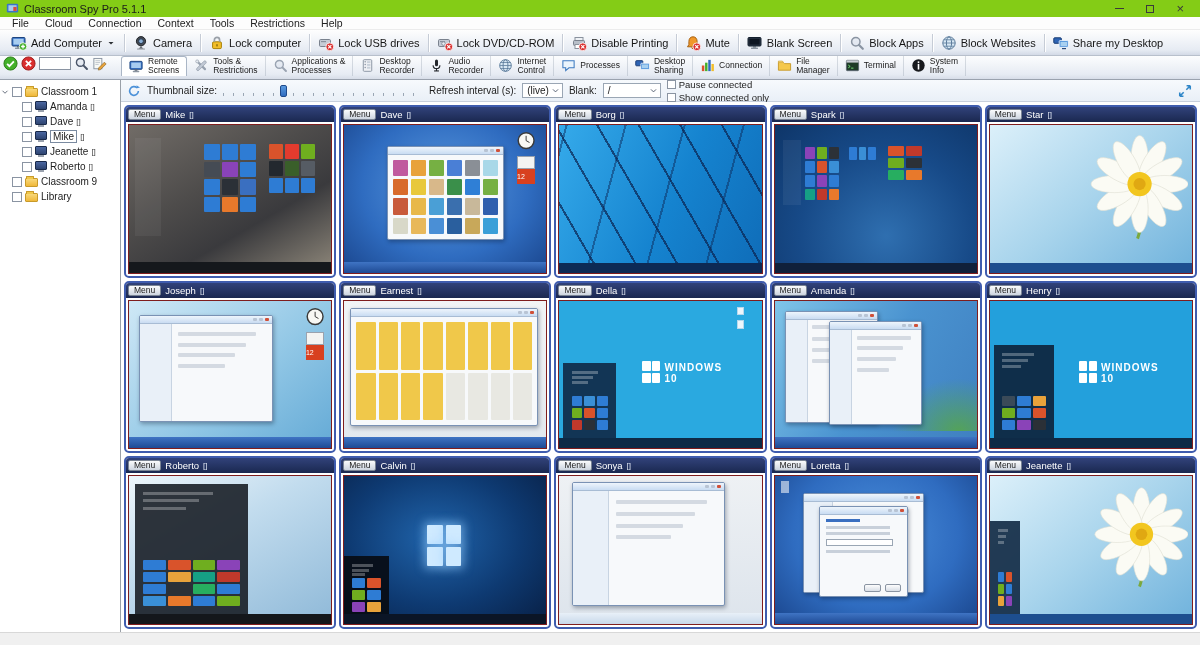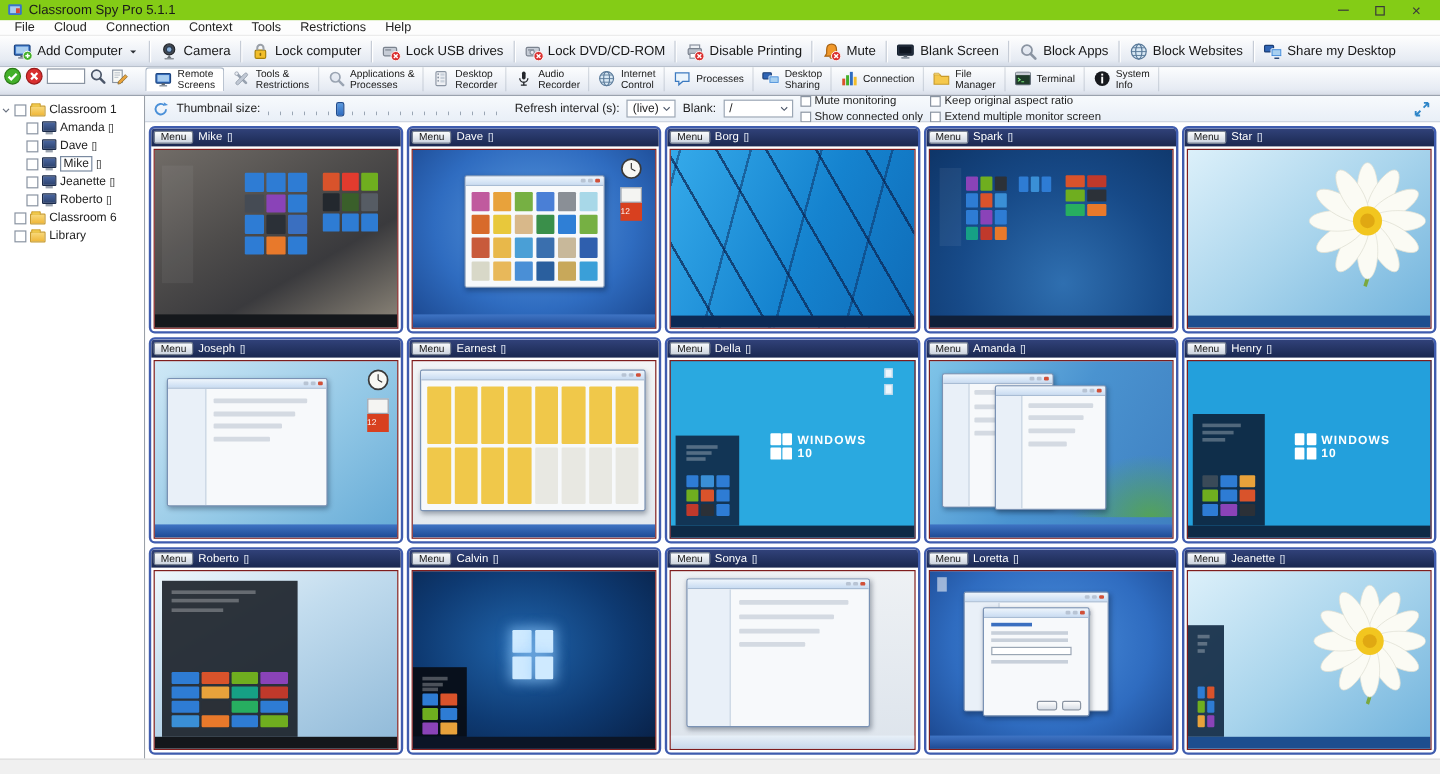--- a/index.html
+++ b/index.html
@@ -491,21 +491,21 @@
       <div class="tree-row" style="padding-left: 22px;">
         <span class="t-check"></span>
         <span class="t-monitor"></span>
         <span class="tree-label">Roberto</span>
         <span class="t-suffix">[]</span>
       </div>
       <div class="tree-row">
         <span class="t-exp"></span>
         <span class="t-check"></span>
         <span class="t-folder"></span>
-        <span class="tree-label">Classroom 6</span>
+        <span class="tree-label">Classroom 9</span>
       </div>
       <div class="tree-row">
         <span class="t-exp"></span>
         <span class="t-check"></span>
         <span class="t-folder"></span>
         <span class="tree-label">Library</span>
       </div>
     </div>
   <div class="main">
     <div class="controls-row">
@@ -540,35 +540,25 @@
             <span class="ic">
               <svg viewBox="0 0 16 16" width="9" height="9">
                 <path d="M3.5 6l4.5 4.5L12.5 6" fill="none" stroke="#4a5568" stroke-width="1.6"></path>
               </svg>
             </span>
           </span>
       </div>
       <div class="cb-col" id="cbcol1">
           <label class="cb">
             <span class="box"></span>
-            <span>Mute monitoring</span>
+            <span>Pause connected</span>
           </label>
           <label class="cb">
             <span class="box"></span>
             <span>Show connected only</span>
-          </label>
-        </div>
-      <div class="cb-col" id="cbcol2">
-          <label class="cb">
-            <span class="box"></span>
-            <span>Keep original aspect ratio</span>
-          </label>
-          <label class="cb">
-            <span class="box"></span>
-            <span>Extend multiple monitor screen</span>
           </label>
         </div>
       <span class="expand-btn ic" id="expand-ic">
           <span class="ic">
             <svg viewBox="0 0 16 16" width="14" height="14">
               <path d="M9.5 6.5L14 2M14 2h-4.2M14 2v4.2" stroke="#2f86c8" stroke-width="1.8" fill="none"></path>
               <path d="M6.5 9.5L2 14M2 14h4.2M2 14v-4.2" stroke="#2f86c8" stroke-width="1.8" fill="none"></path>
             </svg>
           </span>
         </span>

